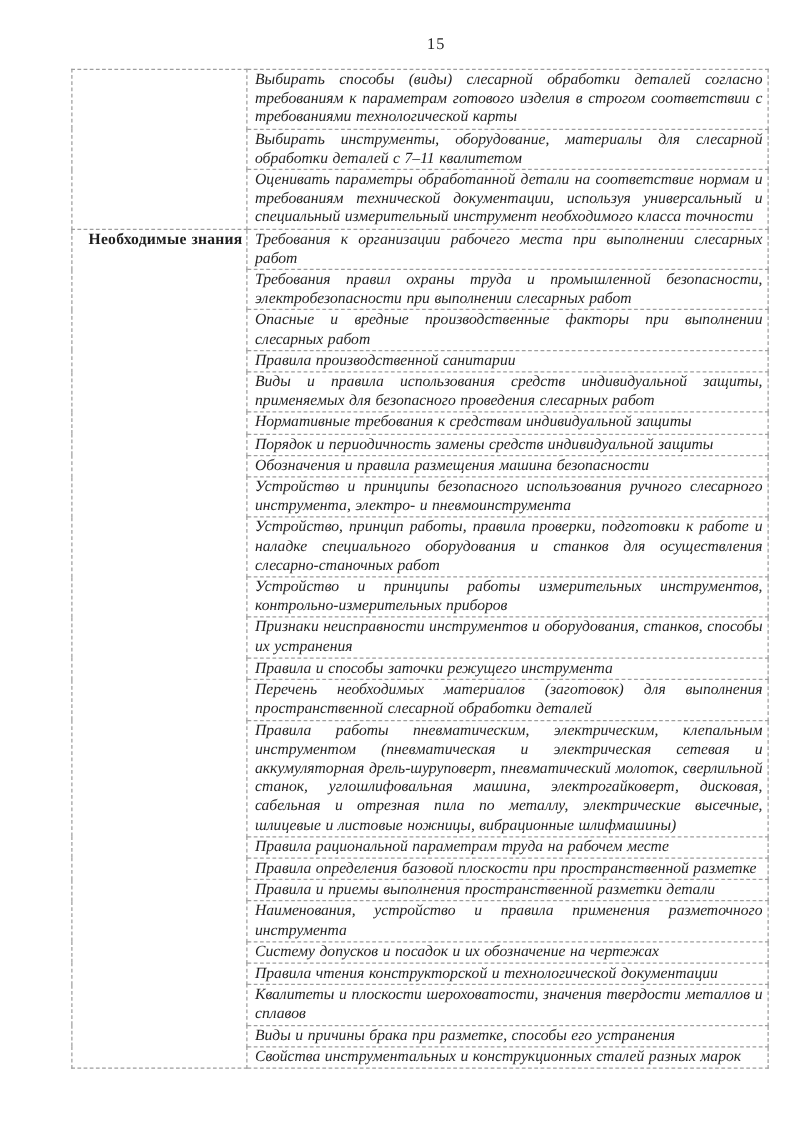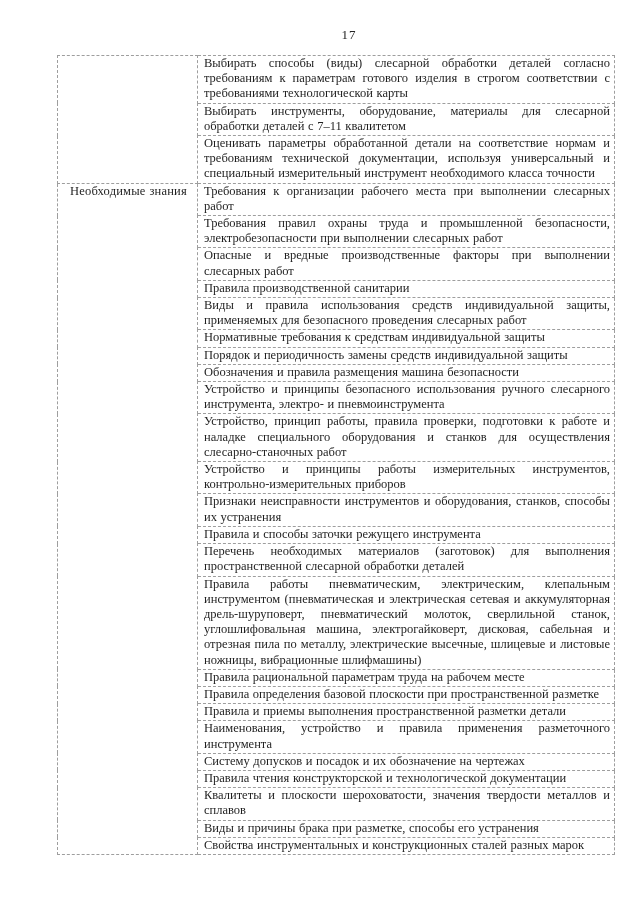--- a/index.html
+++ b/index.html
@@ -36,33 +36,35 @@
   }
   table.doc-table td {
     border: 1px dashed #9e9e9e;
     font-size: 12.5px;
     line-height: 15.2px;
     vertical-align: top;
     word-spacing: 0.5px;
   }
   td.label-cell {
     padding: 0 3px 1px 5px;
-    text-align: center;
+    text-align: right;
     letter-spacing: 0.2px;
     border-right: 1px solid #ababab;
+    font-weight: bold;
   }
   td.content-cell {
     padding: 0 4px 1px 6px;
     text-align: justify;
+    font-style: italic;
   }
 </style>
 </head>
 <body>
 
-<div class="page-number">17</div>
+<div class="page-number">15</div>
 
 <table class="doc-table">
   <colgroup>
     <col style="width:140px">
     <col style="width:417px">
   </colgroup>
   <tbody>
       <tr>
         <td class="label-cell" rowspan="3"></td>
         <td class="content-cell">Выбирать способы (виды) слесарной обработки деталей согласно требованиям к параметрам готового изделия в строгом соответствии с требованиями технологической карты</td>

